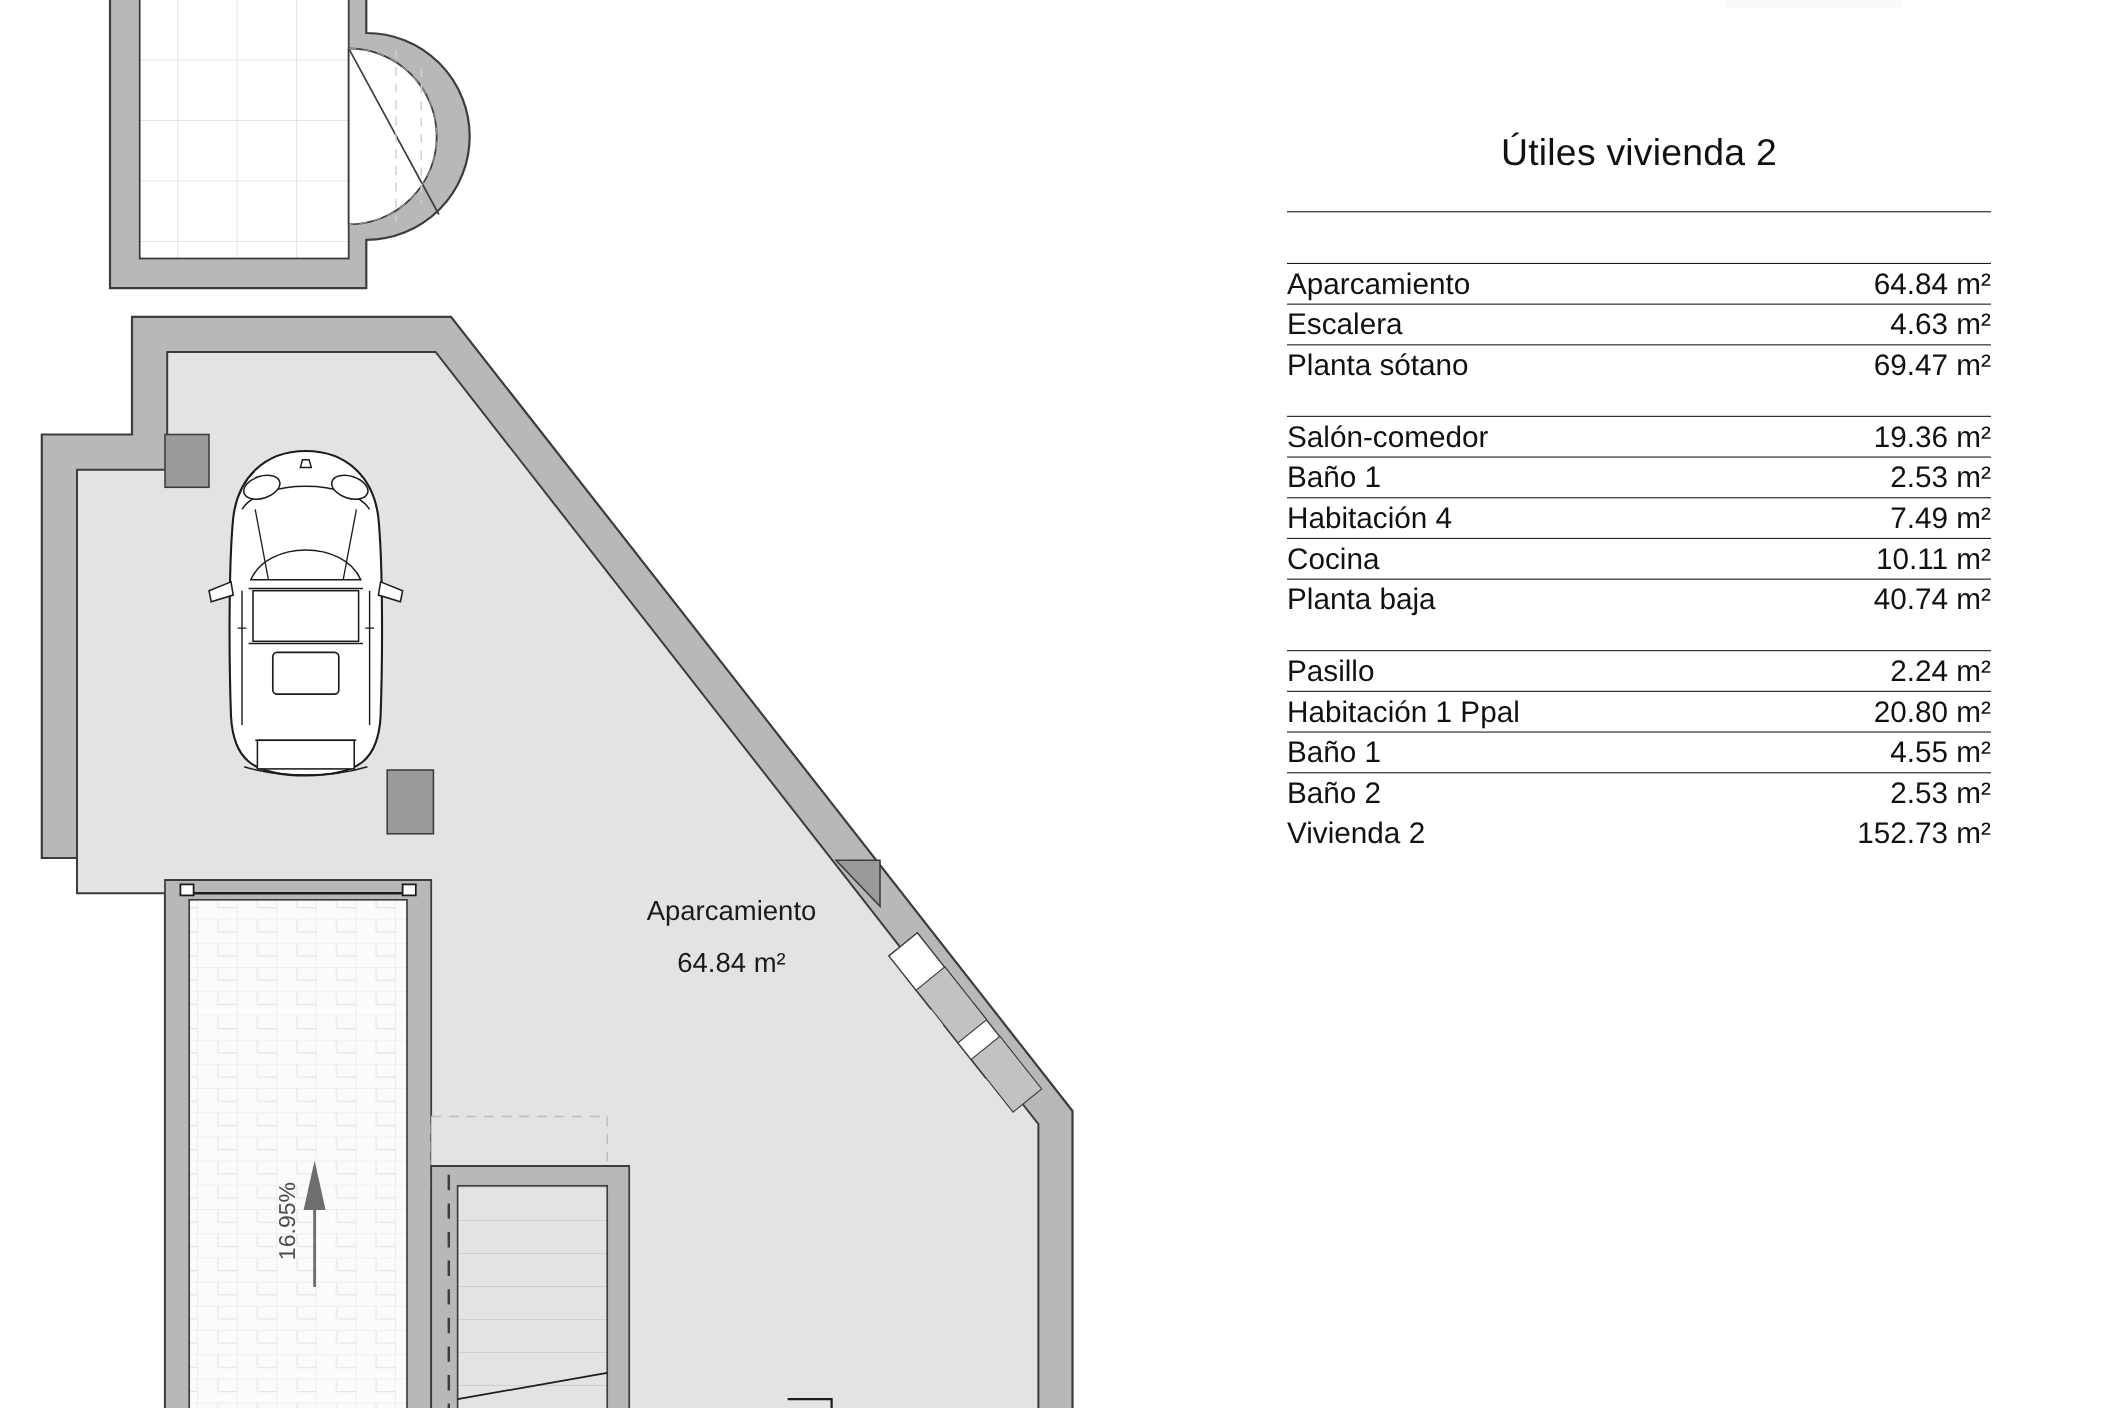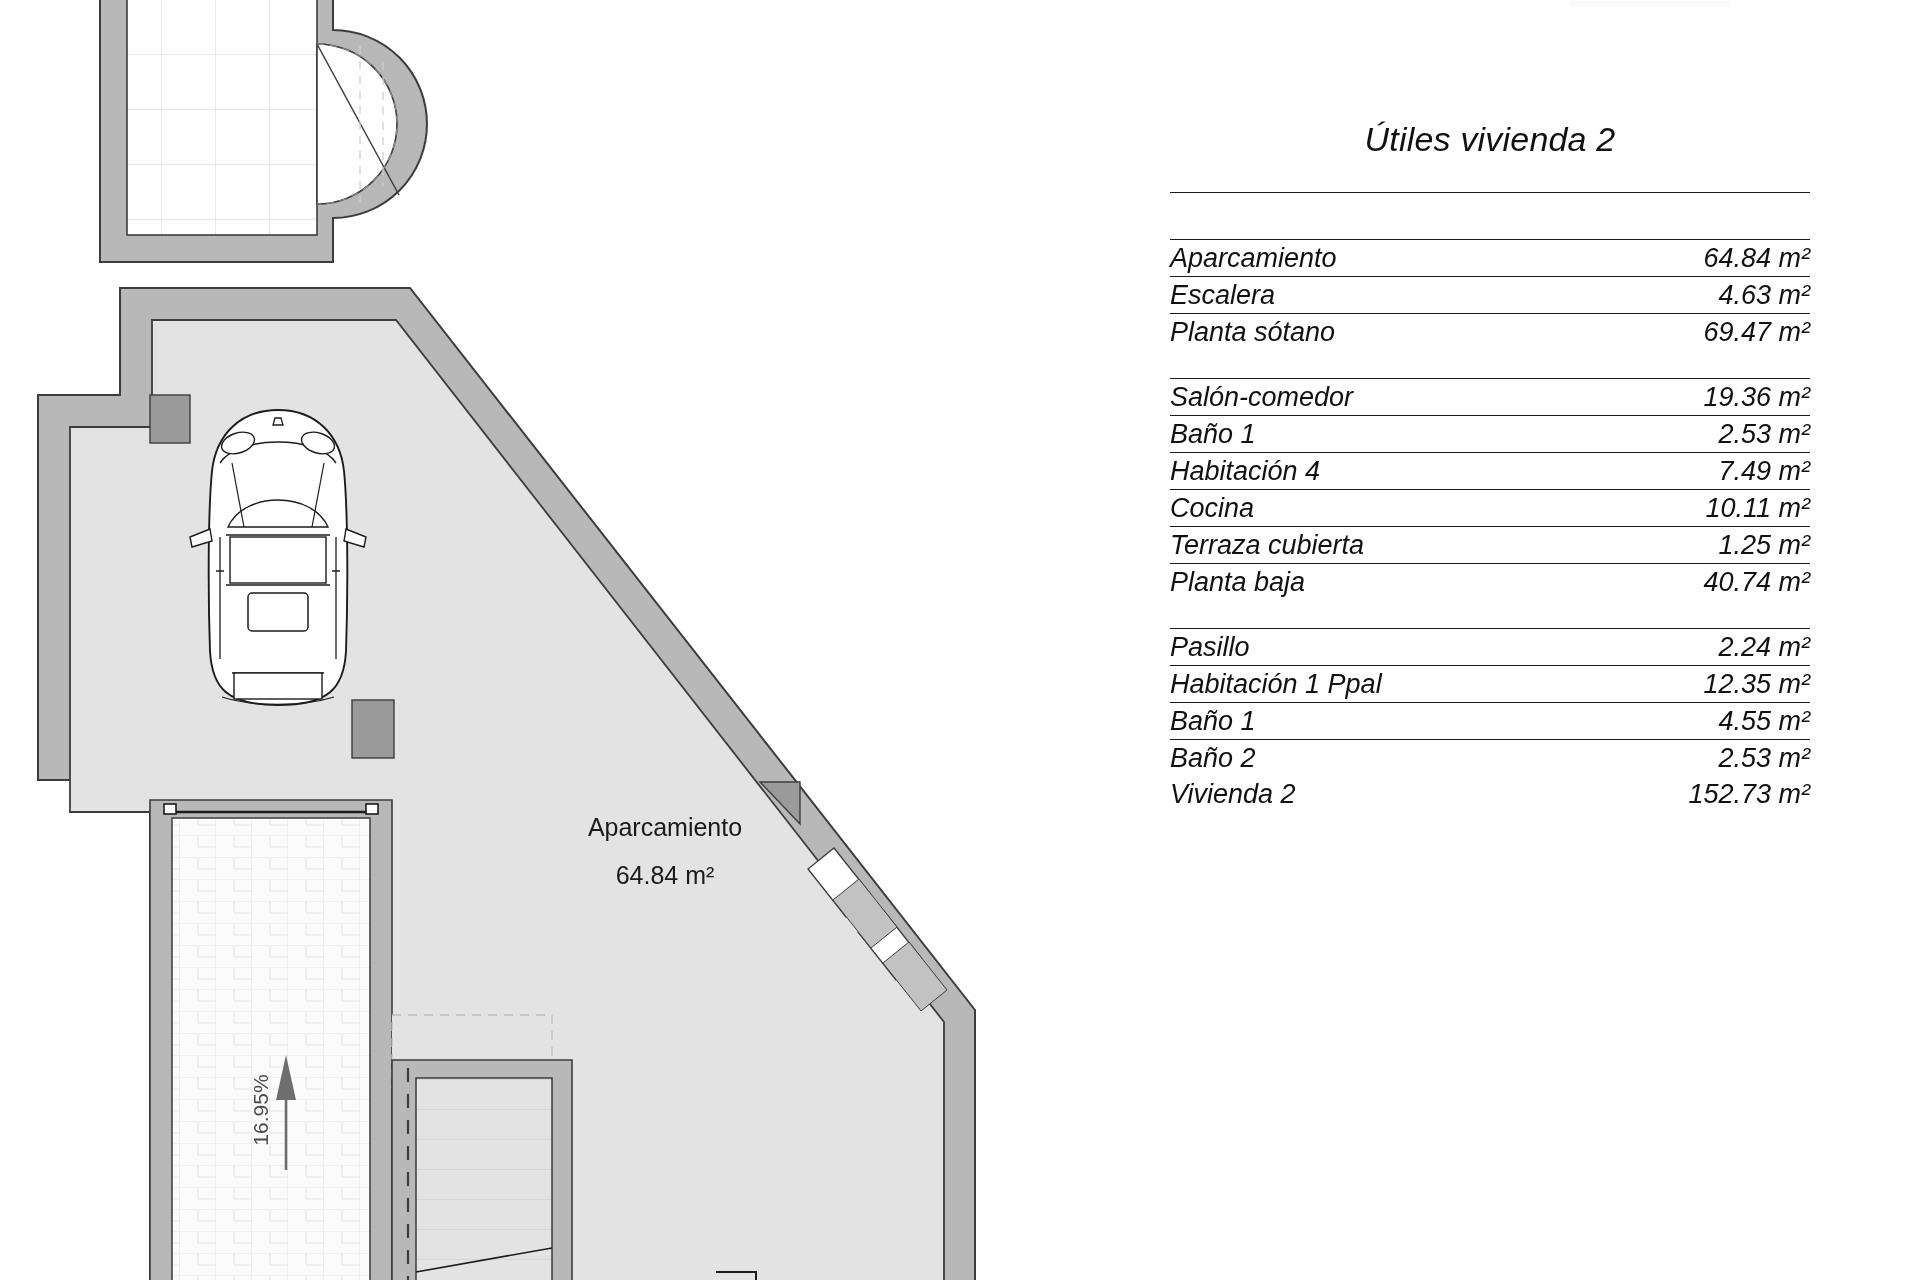--- a/index.html
+++ b/index.html
@@ -30,21 +30,20 @@
     height: 1280px;
   }
 
   
   #schedule-panel {
     position: absolute;
     left: 1170px;
     top: 0;
     width: 640px;
     height: 1280px;
-    font-style: italic;
   }
 
   #schedule-title {
     position: absolute;
     left: 0;
     top: 120px;
     width: 640px;
     text-align: center;
     font-size: 34px;
     letter-spacing: 0.2px;
@@ -304,37 +303,33 @@
         </tr>
         <tr class="ruled">
           <td class="cell-name">Habitación 4</td>
           <td class="cell-value">7.49 m²</td>
         </tr>
         <tr class="ruled">
           <td class="cell-name">Cocina</td>
           <td class="cell-value">10.11 m²</td>
         </tr>
         <tr class="ruled">
-          <td class="cell-name">Terraza cubierta</td>
-          <td class="cell-value">1.25 m²</td>
-        </tr>
-        <tr class="ruled">
           <td class="cell-name">Planta baja</td>
           <td class="cell-value">40.74 m²</td>
         </tr>
         <tr class="gap">
           <td colspan="2"></td>
         </tr>
         <tr class="ruled">
           <td class="cell-name">Pasillo</td>
           <td class="cell-value">2.24 m²</td>
         </tr>
         <tr class="ruled">
           <td class="cell-name">Habitación 1 Ppal</td>
-          <td class="cell-value">12.35 m²</td>
+          <td class="cell-value">20.80 m²</td>
         </tr>
         <tr class="ruled">
           <td class="cell-name">Baño 1</td>
           <td class="cell-value">4.55 m²</td>
         </tr>
         <tr class="ruled">
           <td class="cell-name">Baño 2</td>
           <td class="cell-value">2.53 m²</td>
         </tr>
         <tr>

